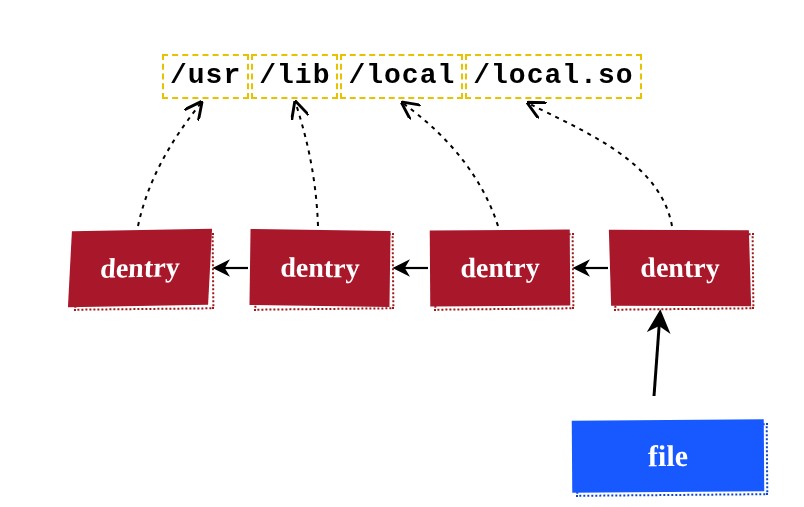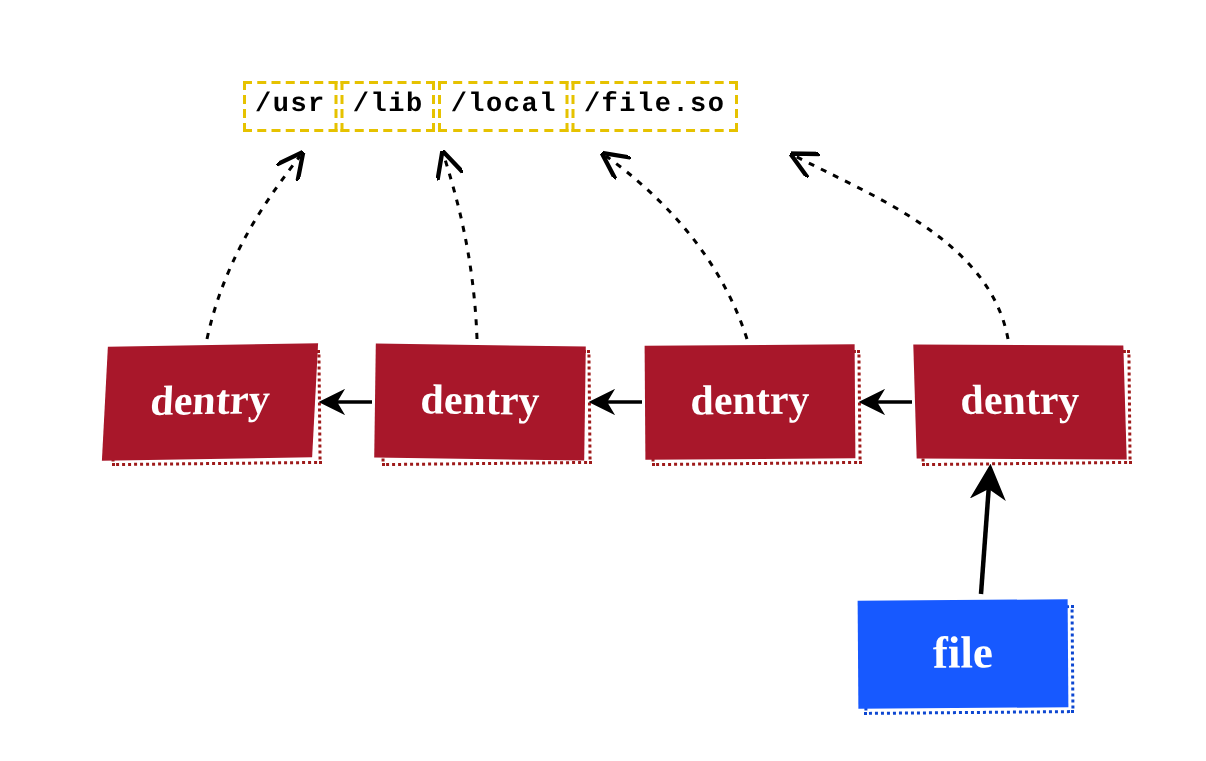--- a/index.html
+++ b/index.html
@@ -19,21 +19,21 @@
     top: 54px;
     left: 162px;
     display: flex;
     gap: 2px;
   }
   .seg {
     border: 2px dashed #e6c200;
     padding: 4px 6px 6px 6px;
     font-family: 'Courier New', Courier, monospace;
     font-weight: bold;
-    font-size: 18px;
+    font-size: 28px;
     color: #000;
     letter-spacing: 1px;
     background: #fff;
   }
 
   
   .dentry-row {
     position: absolute;
     top: 230px;
     left: 70px;
@@ -66,23 +66,23 @@
     font-family: Georgia, serif;
   }
   .dentry:nth-child(1) .dentry-box { transform: skewX(-4deg) rotate(-1deg); }
   .dentry:nth-child(2) .dentry-box { transform: rotate(0.8deg); }
   .dentry:nth-child(3) .dentry-box { transform: rotate(-0.4deg); }
   .dentry:nth-child(4) .dentry-box { transform: skewX(2deg) rotate(0.3deg); }
 
   
   .file-wrap {
     position: absolute;
-    top: 400px;
+    top: 420px;
     left: 572px;
-    width: 140px;
+    width: 192px;
     height: 72px;
     text-decoration: underline;
   }
   .file-shadow {
     position: absolute;
     inset: 0;
     transform: translate(4px, 4px) rotate(-0.5deg);
     border: 2px dotted #0d47d1;
   }
   .file-box {
@@ -103,21 +103,21 @@
 </style>
 </head>
 <body>
 
 <div class="stage">
 
   <div class="path-row">
     <span class="seg">/usr</span>
     <span class="seg">/lib</span>
     <span class="seg">/local</span>
-    <span class="seg">/file.so</span>
+    <span class="seg">/local.so</span>
   </div>
 
   <div class="dentry-row">
     <div class="dentry">
       <div class="dentry-shadow"></div>
       <div class="dentry-box">
           <span>dentry</span>
         </div>
     </div>
     <div class="dentry">

